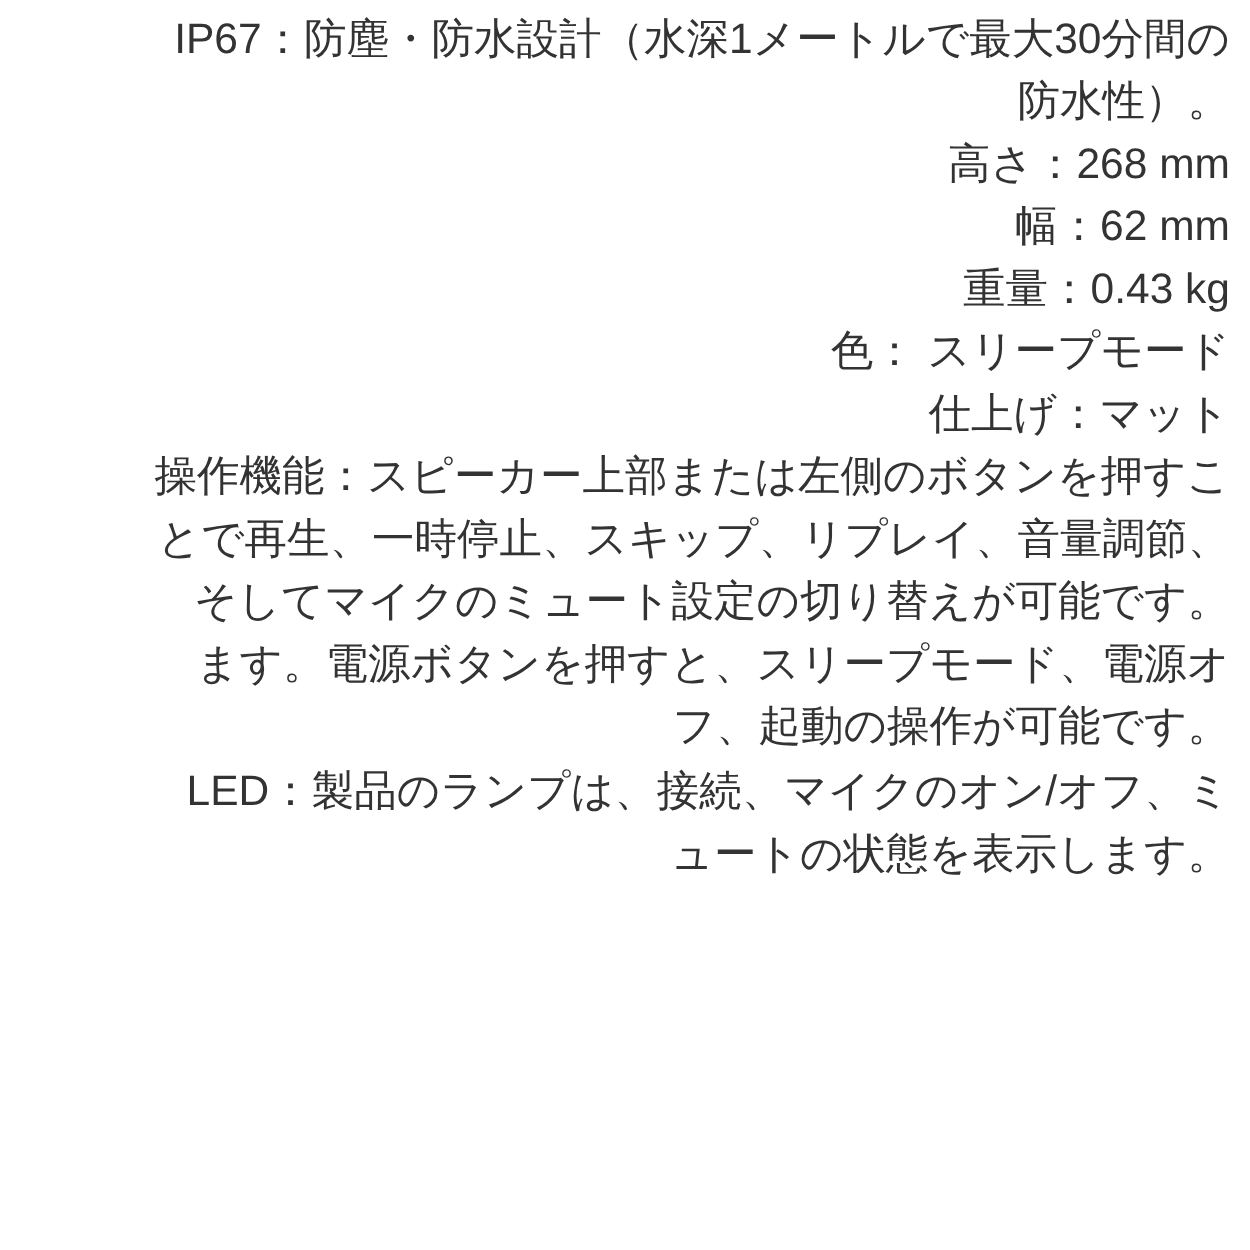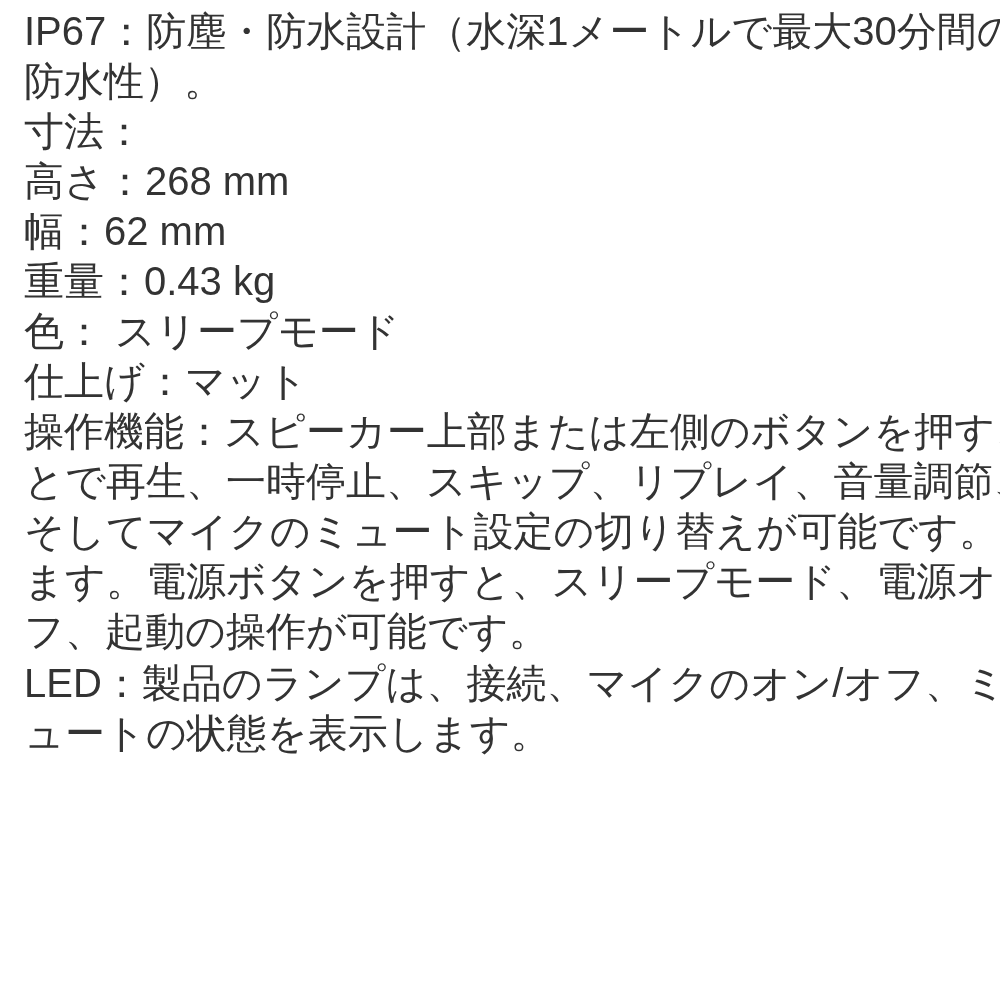--- a/index.html
+++ b/index.html
@@ -11,45 +11,45 @@
     width: 1000px;
     height: 1000px;
     overflow: hidden;
     font-family: "Liberation Sans", "DejaVu Sans", sans-serif;
   }
   .doc {
     box-sizing: border-box;
     width: 1000px;
     padding: 6px 16px 0 24px;
     color: #333333;
-    font-size: 40px;
+    font-size: 34px;
     line-height: 50px;
     font-weight: 400;
     letter-spacing: 0;
+    text-align: right;
   }
   .paragraph {
     margin: 0;
   }
   .paragraph + .paragraph {
     margin-top: 2px;
   }
   .text-line {
     white-space: pre;
     min-height: 50px;
   }
 </style>
 </head>
 <body>
 
 <main class="doc">
 
   <div class="paragraph">
     <div class="text-line">IP67：防塵・防水設計（水深1メートルで最大30分間の</div>
     <div class="text-line">防水性）。</div>
-    <div class="text-line">寸法：</div>
     <div class="text-line">高さ：268 mm</div>
     <div class="text-line">幅：62 mm</div>
     <div class="text-line">重量：0.43 kg</div>
     <div class="text-line">色： スリープモード</div>
     <div class="text-line">仕上げ：マット</div>
     <div class="text-line">操作機能：スピーカー上部または左側のボタンを押すこ</div>
     <div class="text-line">とで再生、一時停止、スキップ、リプレイ、音量調節、</div>
     <div class="text-line">そしてマイクのミュート設定の切り替えが可能です。</div>
     <div class="text-line">ます。電源ボタンを押すと、スリープモード、電源オ</div>
     <div class="text-line">フ、起動の操作が可能です。</div>

